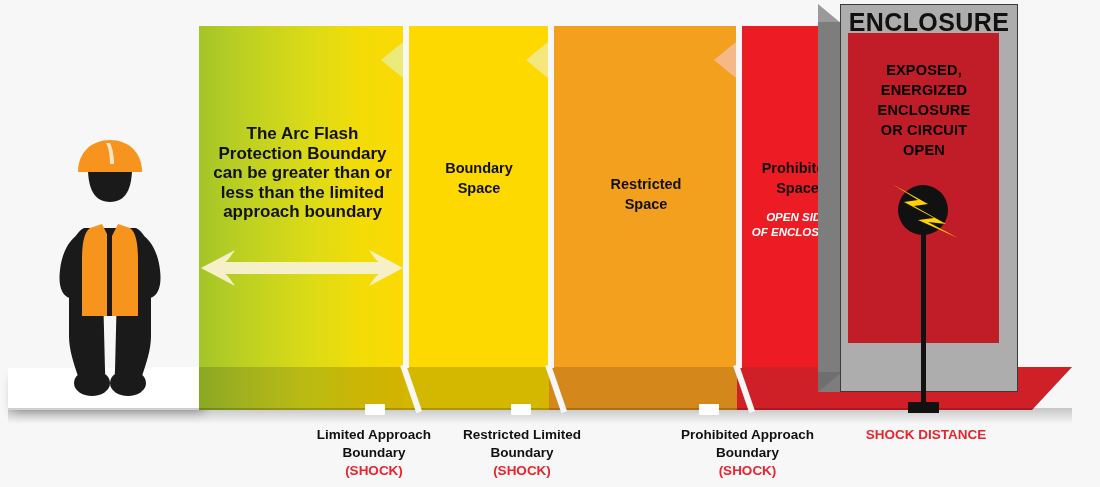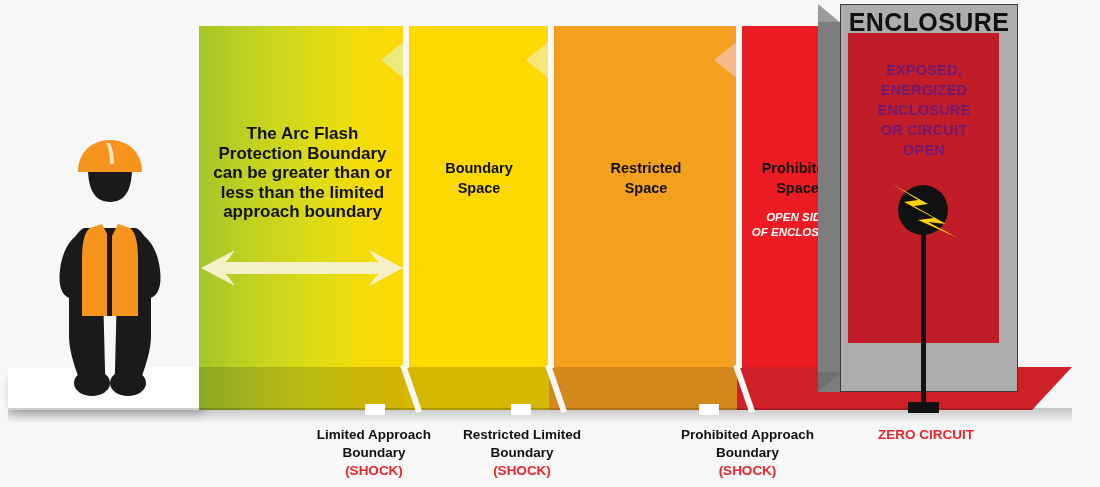--- a/index.html
+++ b/index.html
@@ -54,21 +54,21 @@
   .tab{position:absolute;width:20px;height:11px;background:#ffffff;border-radius:1px;}
 
   
   .tri-left{position:absolute;width:0;height:0;
     border-top:18px solid transparent;border-bottom:18px solid transparent;}
 
   
   .ptext{position:absolute;text-align:center;color:#111;font-weight:bold;}
   .green-text{left:205px;top:124px;width:195px;font-size:17px;line-height:19.5px;}
   .yellow-text{left:412px;top:159px;width:134px;font-size:14.5px;line-height:19.5px;}
-  .orange-text{left:558px;top:159px;width:176px;font-size:14.5px;line-height:19.5px;}
+  .orange-text{left:558px;top:175px;width:176px;font-size:14.5px;line-height:19.5px;}
   .red-text{left:740px;top:159px;width:115px;font-size:14.5px;line-height:19.5px;}
   .red-sub{left:740px;top:210px;width:115px;font-size:11.5px;line-height:15px;
     font-style:italic;font-weight:bold;color:#ffffff;text-align:center;}
 
   
   .dbl-arrow{position:absolute;left:201px;top:248px;width:202px;height:40px;}
 
   
   .enc-side{
     position:absolute;left:818px;top:22px;width:22px;height:370px;
@@ -89,21 +89,21 @@
   .enc-inner{
     position:absolute;left:848px;top:33px;width:151px;height:310px;
     background:#c01d28;
   }
   .enc-title{
     position:absolute;left:840px;top:8px;width:178px;text-align:center;
     font-size:25px;font-weight:bold;letter-spacing:.4px;color:#111;
   }
   .enc-body-text{
     position:absolute;left:850px;top:60px;width:148px;text-align:center;
-    color:#701a75;font-size:14.5px;font-weight:bold;line-height:20px;
+    color:#000000;font-size:14.5px;font-weight:bold;line-height:20px;
     letter-spacing:.2px;
   }
   .pole{position:absolute;left:921px;top:205px;width:5px;height:203px;background:#111;}
   .pole-base{position:absolute;left:908px;top:402px;width:31px;height:11px;background:#111;}
   .bolt-circle{position:absolute;left:898px;top:185px;width:50px;height:50px;
     border-radius:50%;background:#111;}
 
   
   .caption{position:absolute;text-align:center;font-weight:bold;color:#111;
     font-size:13.5px;line-height:18px;}
@@ -238,15 +238,15 @@
     <div>Boundary</div>
     <span class="shock">(SHOCK)</span>
   </div>
 
   <div class="caption cap-3">
     <div>Prohibited Approach</div>
     <div>Boundary</div>
     <span class="shock">(SHOCK)</span>
   </div>
 
-  <div class="caption cap-4">ZERO CIRCUIT</div>
+  <div class="caption cap-4">SHOCK DISTANCE</div>
 
 </div>
 
 </body></html>

